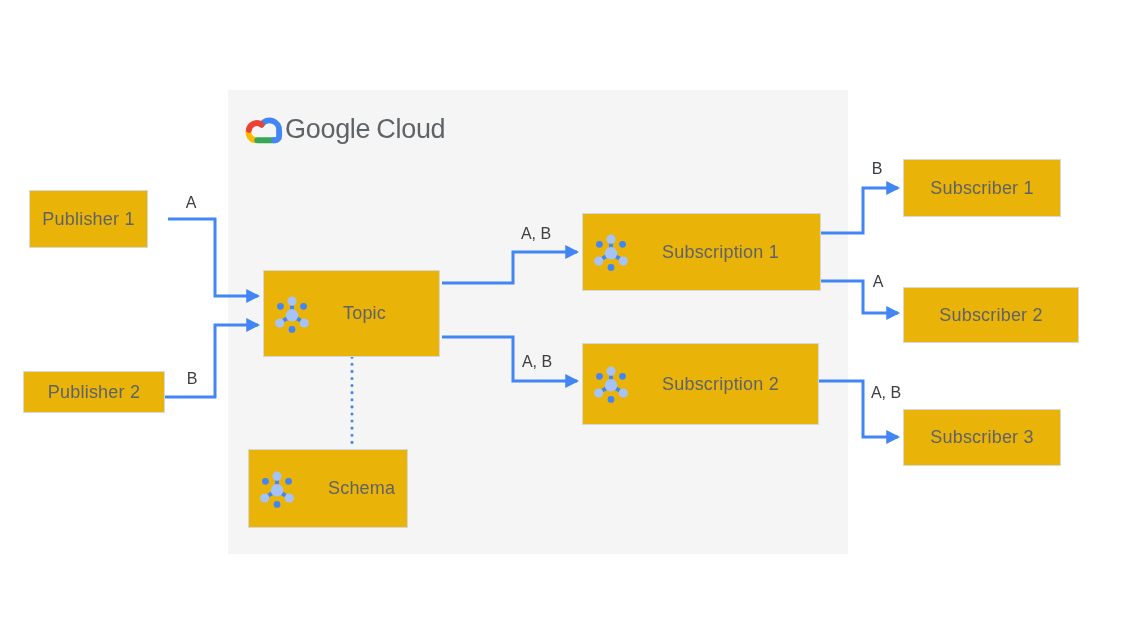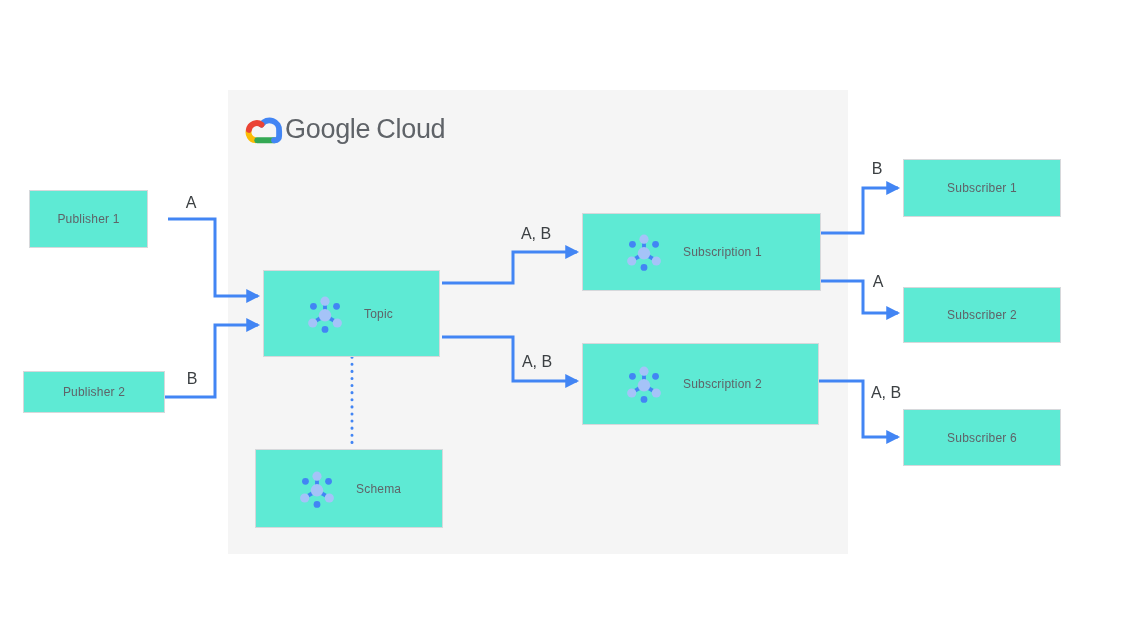--- a/index.html
+++ b/index.html
@@ -30,30 +30,30 @@
     white-space: nowrap;
   }
   .logo-text .brand { font-weight: 500; margin-right: 6px; }
   .logo-text .product { font-weight: 400; }
 
   .edges { position: absolute; left: 0; top: 0; width: 1122px; height: 629px; }
 
   .node {
     position: absolute;
     box-sizing: border-box;
-    background: #5eead4;
+    background: #eab308;
     border: 1px solid var(--box-border, #d6d8db);
     display: flex;
     align-items: center;
     color: var(--box-text, #5f6368);
-    font-size: 12px;
+    font-size: 18px;
     letter-spacing: 0.2px;
   }
   .node.centered { justify-content: center; }
-  .node.iconed { justify-content: flex-start; padding-left: 39px; gap: 17px; }
+  .node.iconed { justify-content: flex-start; padding-left: 6px; gap: 29px; }
   .picon { width: 44px; height: 44px; flex: 0 0 auto; }
   .nlabel { white-space: nowrap; }
 
   .elabel {
     position: absolute;
     transform: translate(-50%, -50%);
     font-size: 16px;
     color: var(--edge-label, #3c4043);
     white-space: nowrap;
   }
@@ -119,21 +119,21 @@
     <span class="nlabel">Publisher 2</span>
   </div>
 
   <div class="node iconed" style="left:263px; top:270px; width:177px; height:87px">
     <svg class="picon" viewBox="0 0 24 24" aria-hidden="true">
         <use href="#pubsub"></use>
       </svg>
     <span class="nlabel">Topic</span>
   </div>
 
-  <div class="node iconed" style="left:255px; top:449px; width:188px; height:79px">
+  <div class="node iconed" style="left:248px; top:449px; width:160px; height:79px">
     <svg class="picon" viewBox="0 0 24 24" aria-hidden="true">
         <use href="#pubsub"></use>
       </svg>
     <span class="nlabel">Schema</span>
   </div>
 
   <div class="node iconed" style="left:582px; top:213px; width:239px; height:78px">
     <svg class="picon" viewBox="0 0 24 24" aria-hidden="true">
         <use href="#pubsub"></use>
       </svg>
@@ -144,26 +144,26 @@
     <svg class="picon" viewBox="0 0 24 24" aria-hidden="true">
         <use href="#pubsub"></use>
       </svg>
     <span class="nlabel">Subscription 2</span>
   </div>
 
   <div class="node centered" style="left:903px; top:159px; width:158px; height:58px">
     <span class="nlabel">Subscriber 1</span>
   </div>
 
-  <div class="node centered" style="left:903px; top:287px; width:158px; height:56px">
+  <div class="node centered" style="left:903px; top:287px; width:176px; height:56px">
     <span class="nlabel">Subscriber 2</span>
   </div>
 
   <div class="node centered" style="left:903px; top:409px; width:158px; height:57px">
-    <span class="nlabel">Subscriber 6</span>
+    <span class="nlabel">Subscriber 3</span>
   </div>
 
   <div class="elabel" style="left:191px; top:203px">A</div>
   <div class="elabel" style="left:192px; top:379px">B</div>
   <div class="elabel" style="left:536px; top:234px">A, B</div>
   <div class="elabel" style="left:537px; top:362px">A, B</div>
   <div class="elabel" style="left:877px; top:169px">B</div>
   <div class="elabel" style="left:878px; top:282px">A</div>
   <div class="elabel" style="left:886px; top:393px">A, B</div>
 

